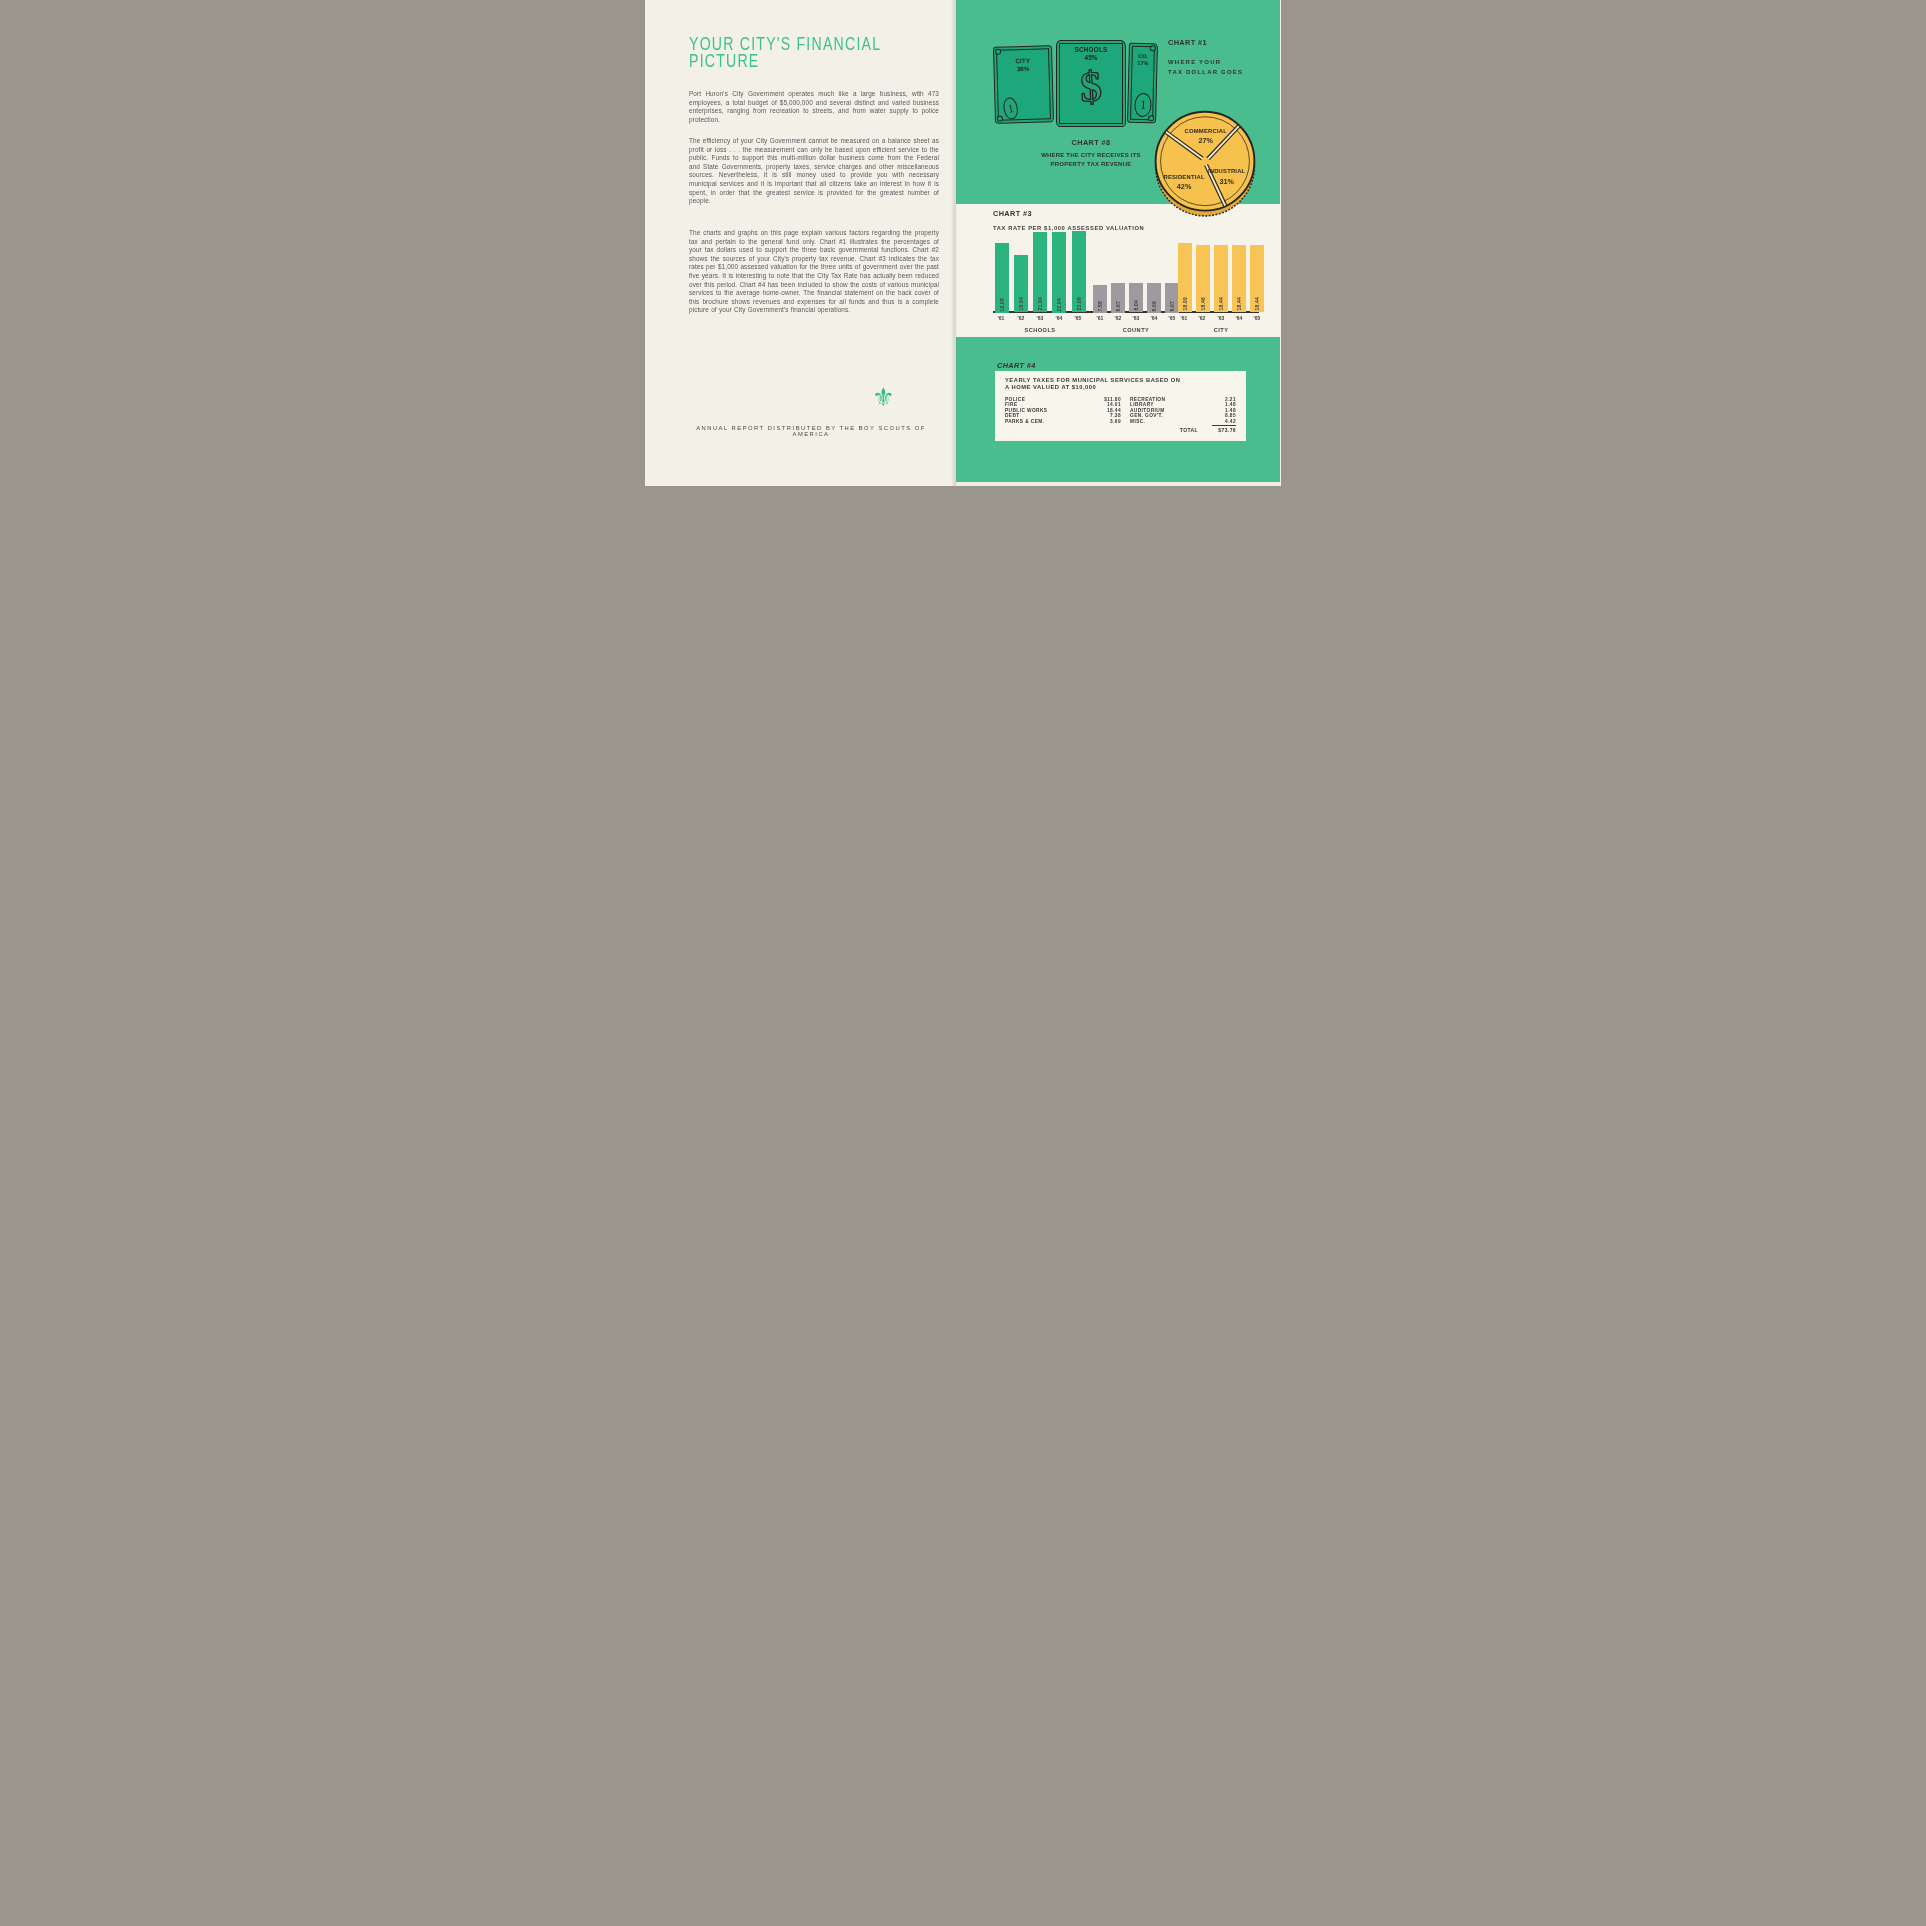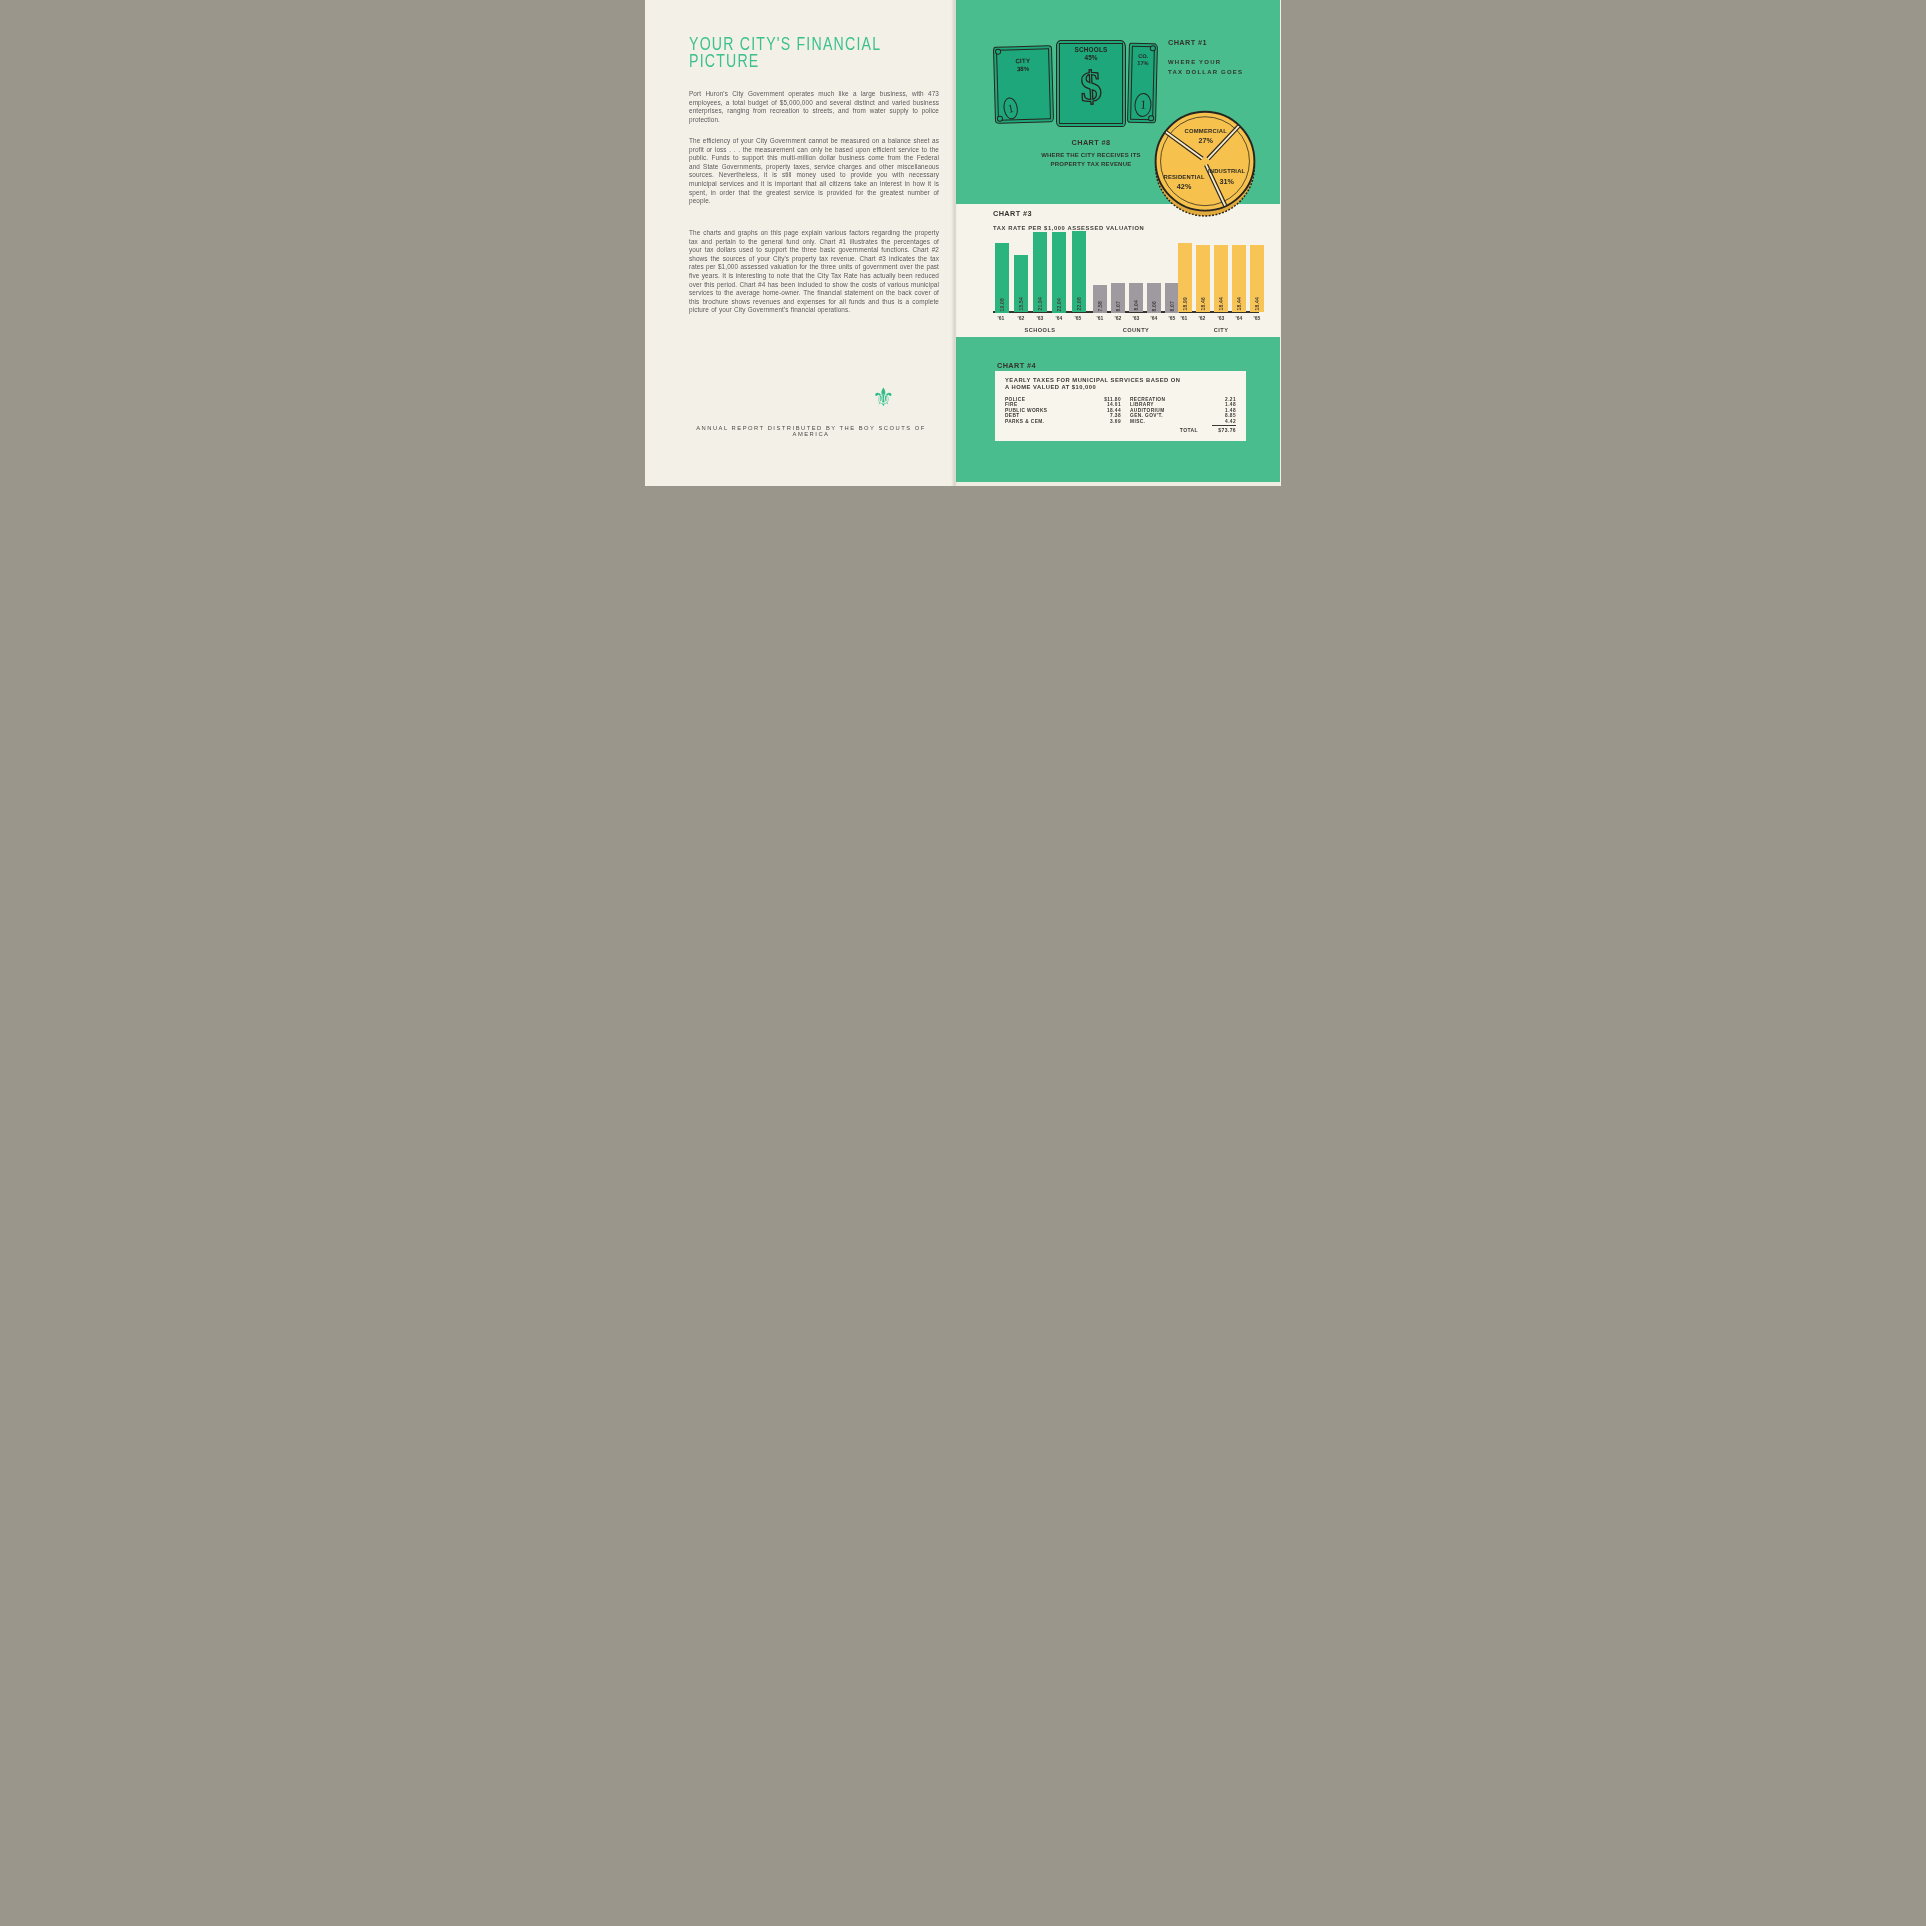--- a/index.html
+++ b/index.html
@@ -74,21 +74,21 @@
     letter-spacing:0.6px;color:#403c3a;}
   .baseline{position:absolute;left:37px;top:107px;width:266px;height:1.5px;background:#35322e;}
   .bar{position:absolute;}
   .bar .val{position:absolute;bottom:1.9px;left:50%;transform:translateX(-50%) rotate(180deg);
     writing-mode:vertical-rl;font-size:5px;font-weight:bold;color:#44403d;letter-spacing:0.2px;}
   .yr{position:absolute;top:111px;width:16px;text-align:center;font-size:5px;font-weight:bold;color:#403c3a;}
   .grp{position:absolute;top:123px;width:62px;text-align:center;font-size:5.6px;font-weight:bold;
     letter-spacing:0.5px;color:#403c3a;}
 
   
-  .c4-head{position:absolute;left:352px;top:361px;}
+  .c4-head{position:absolute;left:352px;top:361px;font-style:italic;}
   .c4-box{position:absolute;left:350px;top:371px;width:251px;height:70px;background:#f7f5ec;}
   .c4-title{position:absolute;left:10px;top:6.2px;font-size:5.8px;font-weight:bold;line-height:7.3px;
     letter-spacing:0.5px;color:#3b3835;white-space:pre-line;}
   .c4-col{position:absolute;top:26px;font-size:4.8px;font-weight:bold;color:#3b3835;}
   .c4-col .row{display:flex;justify-content:space-between;height:5.4px;letter-spacing:0.4px;}
   .col-l{left:10px;width:116px;}
   .col-r{left:135px;width:106px;}
   .total{position:absolute;left:135px;top:54px;width:106px;display:flex;justify-content:flex-end;
     align-items:flex-end;gap:14px;font-size:5px;font-weight:bold;color:#3b3835;letter-spacing:0.4px;}
   .total .tv{border-top:0.8px solid #3b3835;padding-top:1.2px;min-width:24px;text-align:right;}

